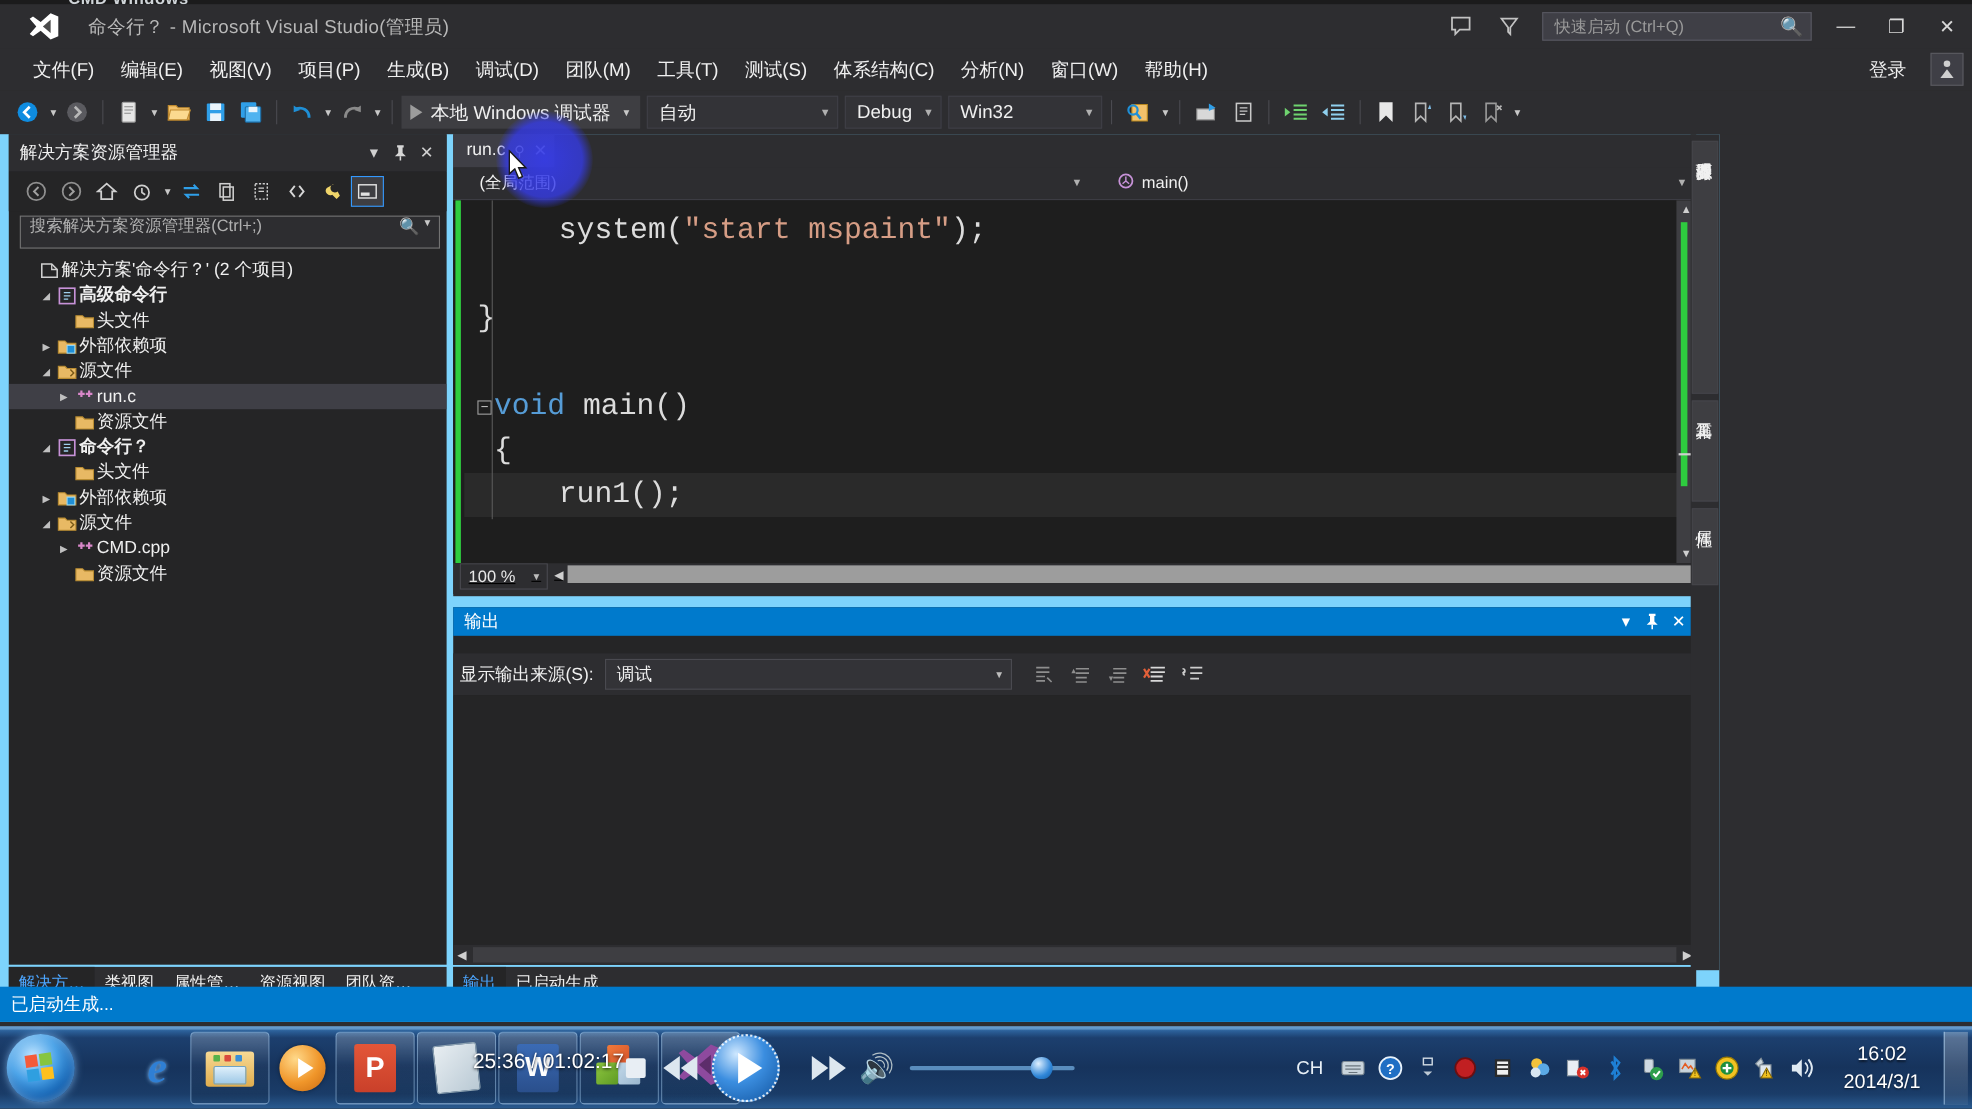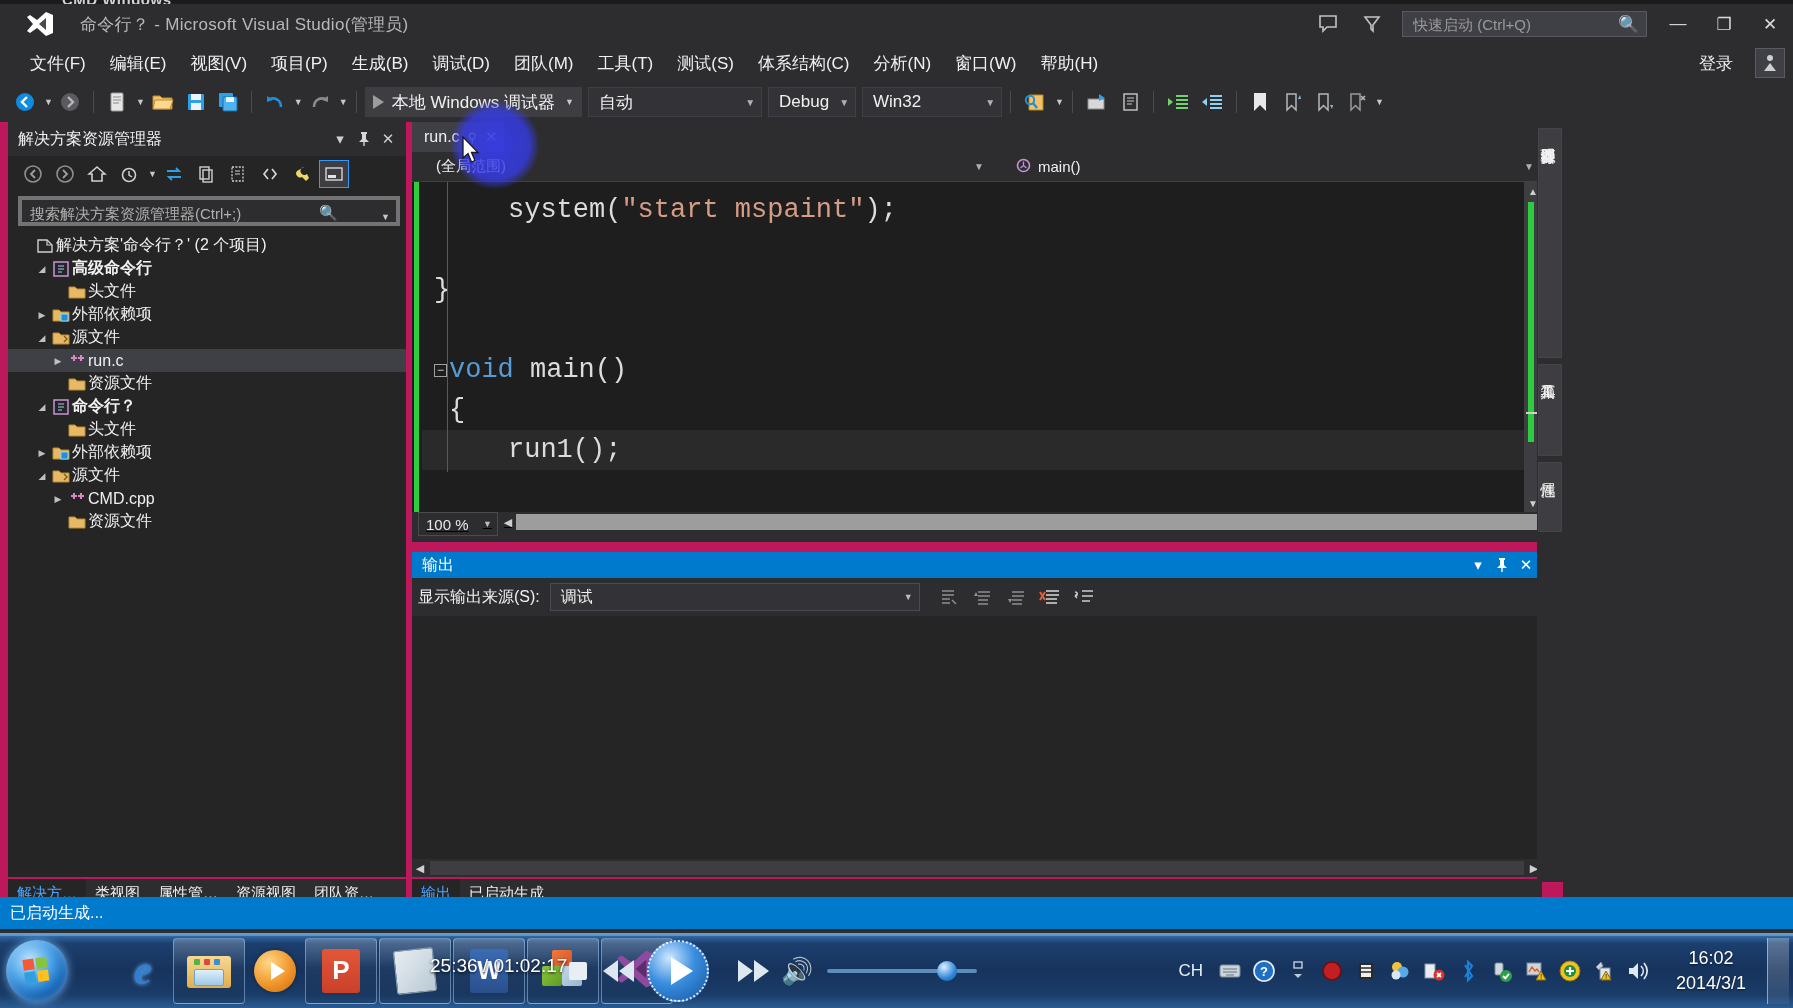--- a/index.html
+++ b/index.html
@@ -103,21 +103,21 @@
     height: 30px; background: #333337; border: 1px solid #3f3f46;
     display: flex; align-items: center; justify-content: space-between;
     color: #f0f0f0; font-size: 17px; padding: 0 6px 0 10px; margin-left: 4px;
   }
   .combo .cv { white-space: nowrap; overflow: hidden; }
   .combo .cd { color: #b0b0b0; font-size: 10px; margin-left: 10px; }
 
   
   .workarea {
     position: absolute; left: 0; top: 118px; width: 1563px; height: 807px;
-    background: #be185d;
+    background: #7dd3fc;
     padding-left: 28px;
   }
 
   
   .sol-exp {
     position: absolute; left: 8px; top: 0; width: 398px; height: 755px;
     background: #252526; display: flex; flex-direction: column;
   }
   .panel-head {
     height: 34px; display: flex; align-items: center; padding: 0 6px 0 10px;
@@ -129,21 +129,21 @@
     height: 36px; display: flex; align-items: center; gap: 2px; padding-left: 10px;
     background: #252526;
   }
   .sbtn {
     width: 30px; height: 28px; display: flex; align-items: center; justify-content: center;
     color: #c8c8c8;
   }
   .sbtn.active { background: #3e3e42; border: 1px solid #3399ff; }
   .sol-search {
     height: 30px; margin: 4px 6px 4px 10px; background: #2d2d30;
-    border: 4px solid #737373; display: flex; align-items: flex-end; padding: 0 6px 0 8px; gap: 41px;
+    border: 1px solid #737373; display: flex; align-items: flex-start; padding: 0 6px 0 8px;
   }
   .sol-search input {
     flex: 1; background: transparent; border: none; outline: none;
     color: #b0b0b0; font-size: 15px; font-family: "Liberation Sans", sans-serif;
   }
   .sol-search input::placeholder { color: #b0b0b0; }
   .tree { flex: 1; overflow: hidden; padding-top: 4px; }
   .trow {
     height: 23px; display: flex; align-items: center; color: #f0f0f0; font-size: 16px;
     white-space: nowrap;
@@ -226,20 +226,21 @@
   }
   .out-head {
     height: 26px; background: #007acc; display: flex; align-items: center;
     padding: 0 4px 0 10px; color: #fff; font-size: 16px;
   }
   .out-head .t { flex: 1; }
   .oh-btn { width: 24px; height: 24px; display: flex; align-items: center; justify-content: center; color: #fff; font-size: 15px; }
   .out-toolbar {
     height: 38px; display: flex; align-items: center; padding-left: 6px; gap: 2px;
     background: #2d2d30;
+    margin-top: 16px;
   }
   .out-label { color: #f0f0f0; font-size: 16px; margin-right: 8px; }
   .out-combo {
     width: 370px; height: 28px; background: #333337; border: 1px solid #4a4a50;
     display: flex; align-items: center; justify-content: space-between;
     color: #f0f0f0; font-size: 16px; padding: 0 6px 0 10px; margin-right: 10px;
   }
   .obtn { width: 32px; height: 30px; display: flex; align-items: center; justify-content: center; color: #b9b9b9; }
   .out-body { flex: 1; background: #252526; position: relative; }
   .out-hscroll {

